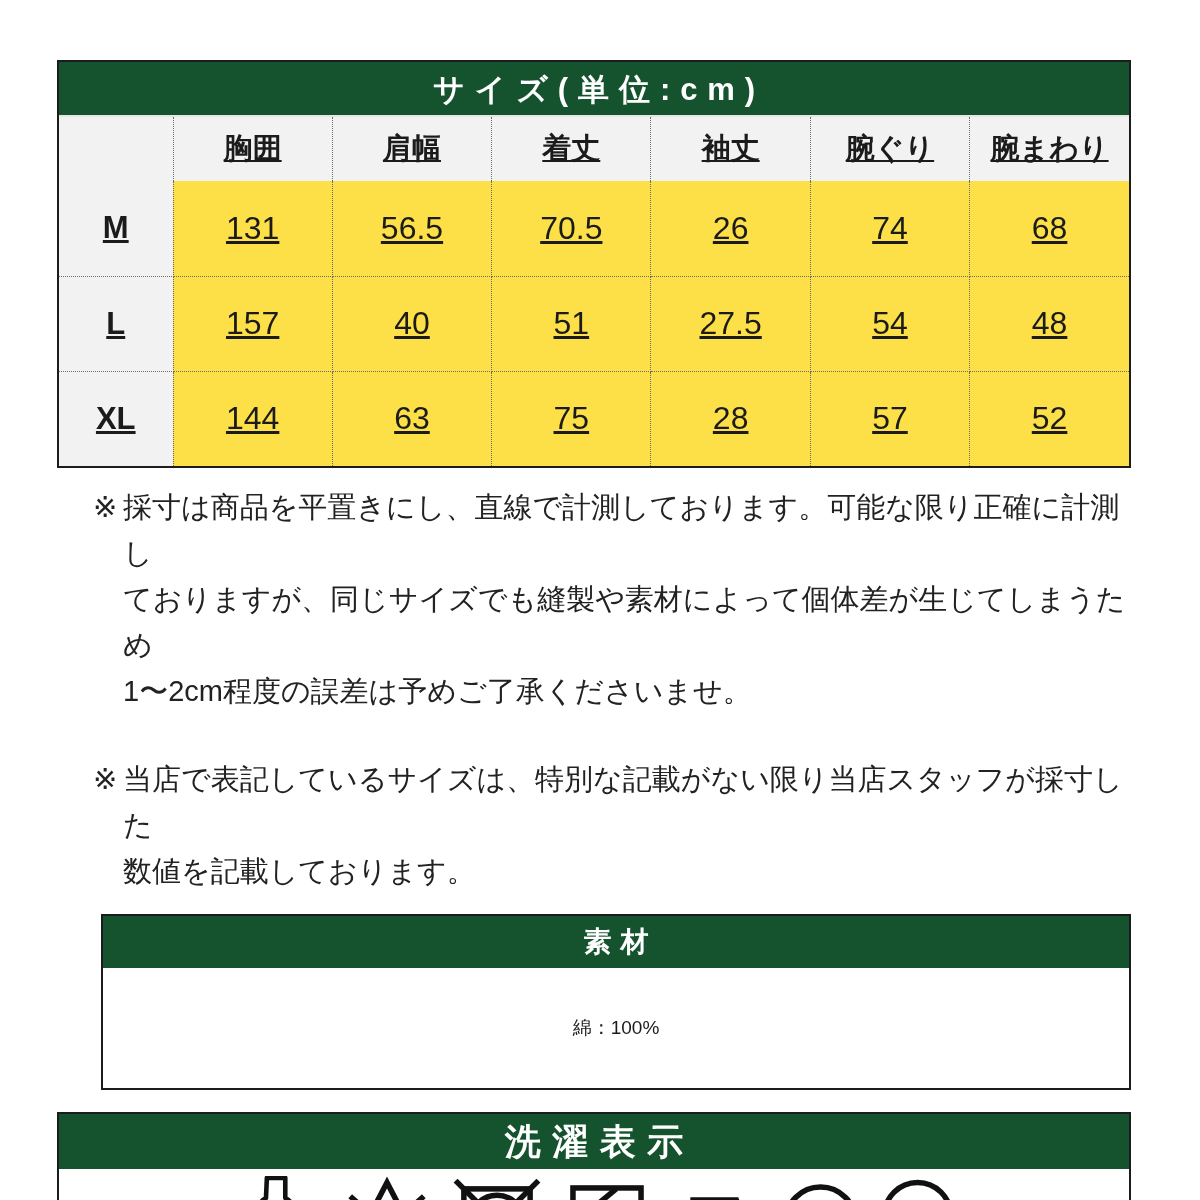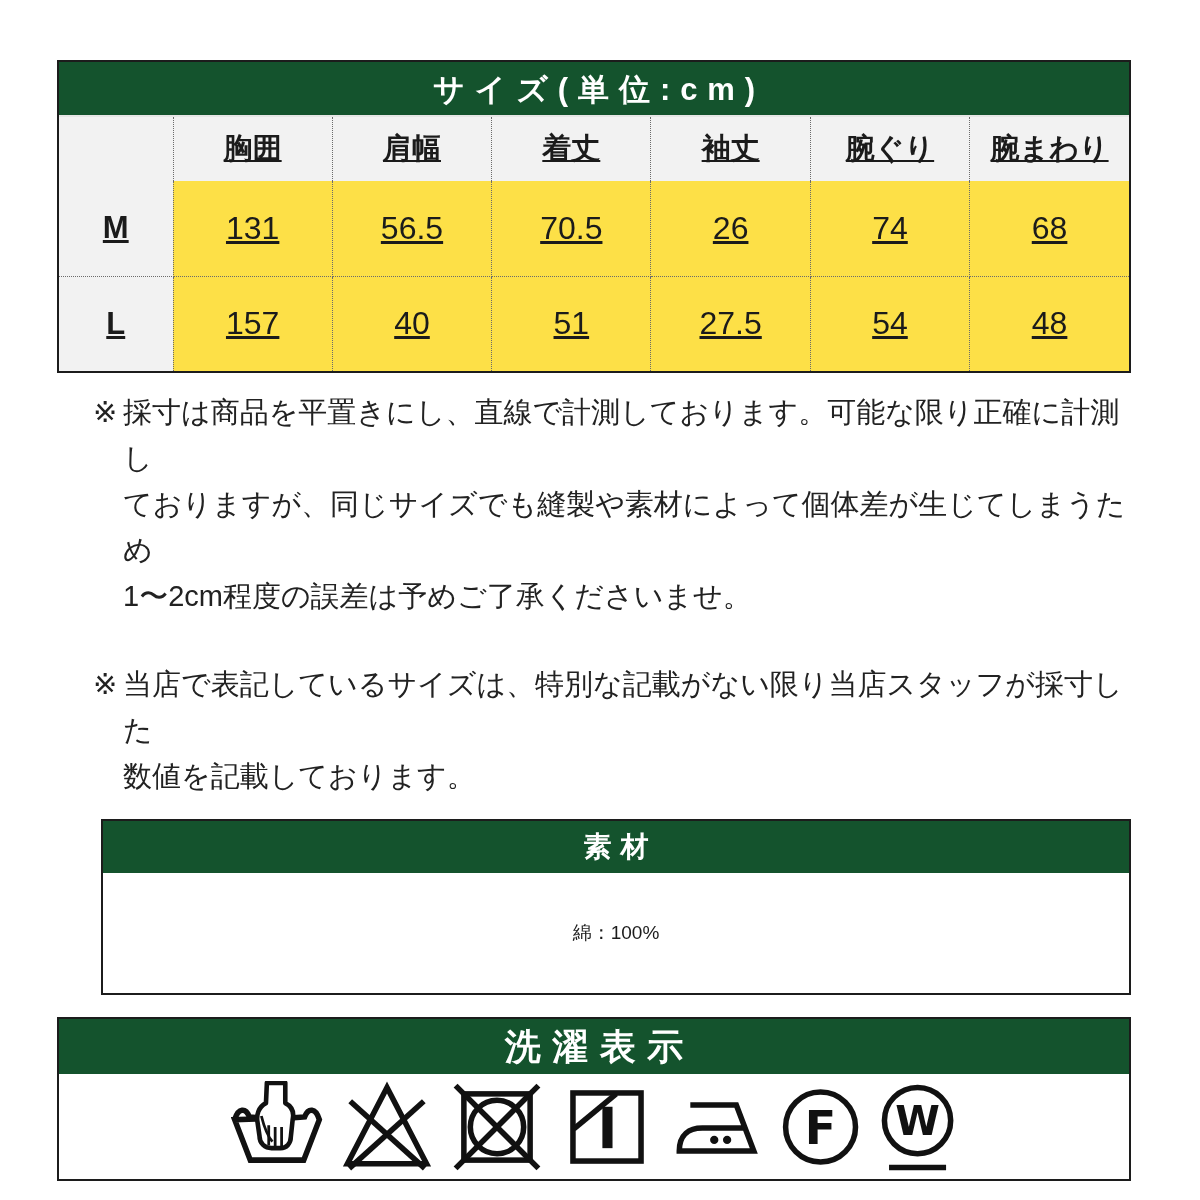--- a/index.html
+++ b/index.html
@@ -103,20 +103,29 @@
         </tr>
         <tr>
           <th>L</th>
           <td>157</td>
           <td>40</td>
           <td>51</td>
           <td>27.5</td>
           <td>54</td>
           <td>48</td>
         </tr>
+        <tr>
+          <th>XL</th>
+          <td>144</td>
+          <td>63</td>
+          <td>75</td>
+          <td>28</td>
+          <td>57</td>
+          <td>52</td>
+        </tr>
       </tbody>
     </table>
   </section>
 
   <div class="notes">
     <div class="note">
       <span class="note-marker">※</span>
       <span class="note-body">採寸は商品を平置きにし、直線で計測しております。可能な限り正確に計測し
 ておりますが、同じサイズでも縫製や素材によって個体差が生じてしまうため
 1〜2cm程度の誤差は予めご了承くださいませ。</span>

